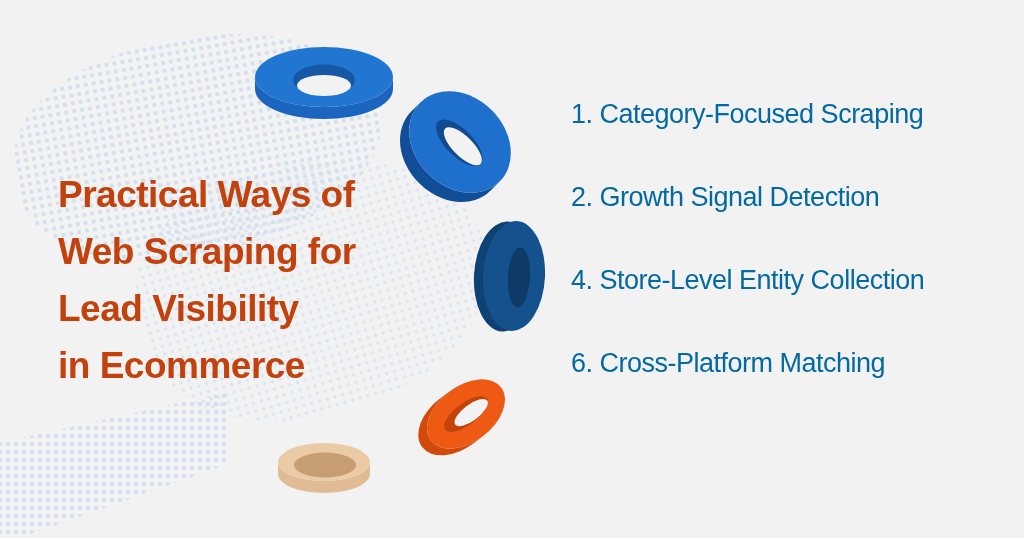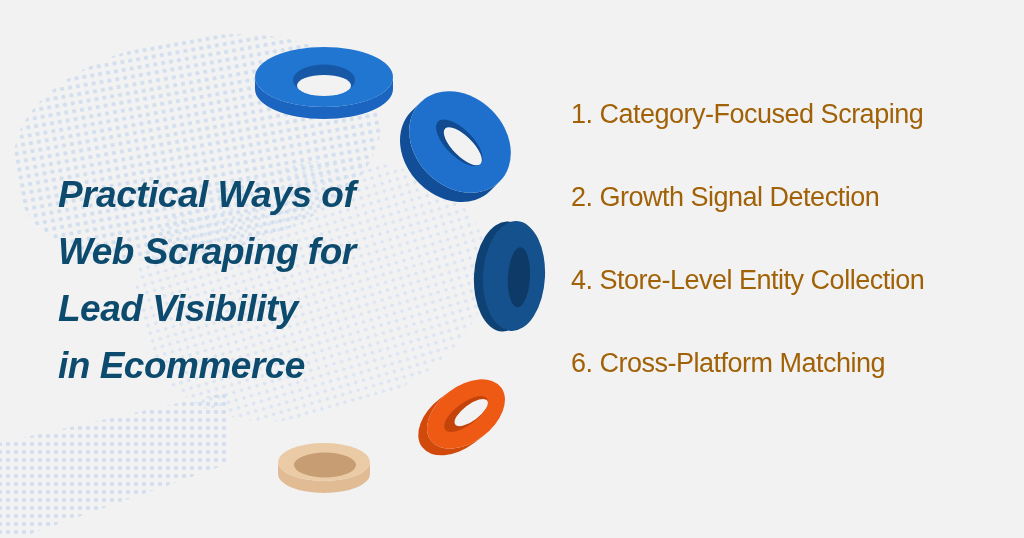--- a/index.html
+++ b/index.html
@@ -75,27 +75,27 @@
       <ellipse cx="2" cy="-5" rx="8" ry="20" fill="#F2F2F2"></ellipse>
     </g>
 
     <g transform="translate(324,462)">
       <path d="M -46 0 A 46 19 0 0 0 46 0 L 46 12 A 46 19 0 0 1 -46 12 Z" fill="#E0BB94"></path>
       <ellipse cx="0" cy="0" rx="46" ry="19" fill="#EACBA5"></ellipse>
       <ellipse cx="1" cy="3" rx="31" ry="12.5" fill="#C79E74"></ellipse>
     </g>
   </svg>
 
-  <div id="title" style="color: #0c4a6e; font-style: italic;">
+  <div id="title" style="color: #c2410c;">
     <div>Practical Ways of</div>
     <div>Web Scraping for</div>
     <div>Lead Visibility</div>
     <div>in Ecommerce</div>
   </div>
 
-  <div id="method-list" style="color: #a16207;">
+  <div id="method-list" style="color: #0369a1;">
     <div class="method-item">1. Category-Focused Scraping</div>
     <div class="method-item">2. Growth Signal Detection</div>
     <div class="method-item">4. Store-Level Entity Collection</div>
     <div class="method-item">6. Cross-Platform Matching</div>
   </div>
 
 </div>
 
 </body></html>

